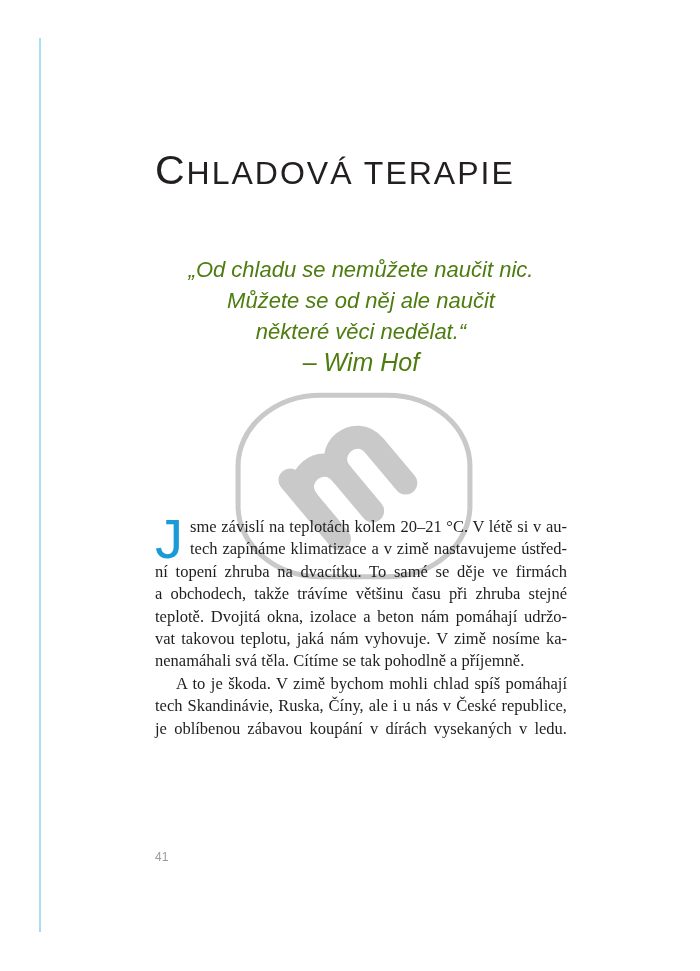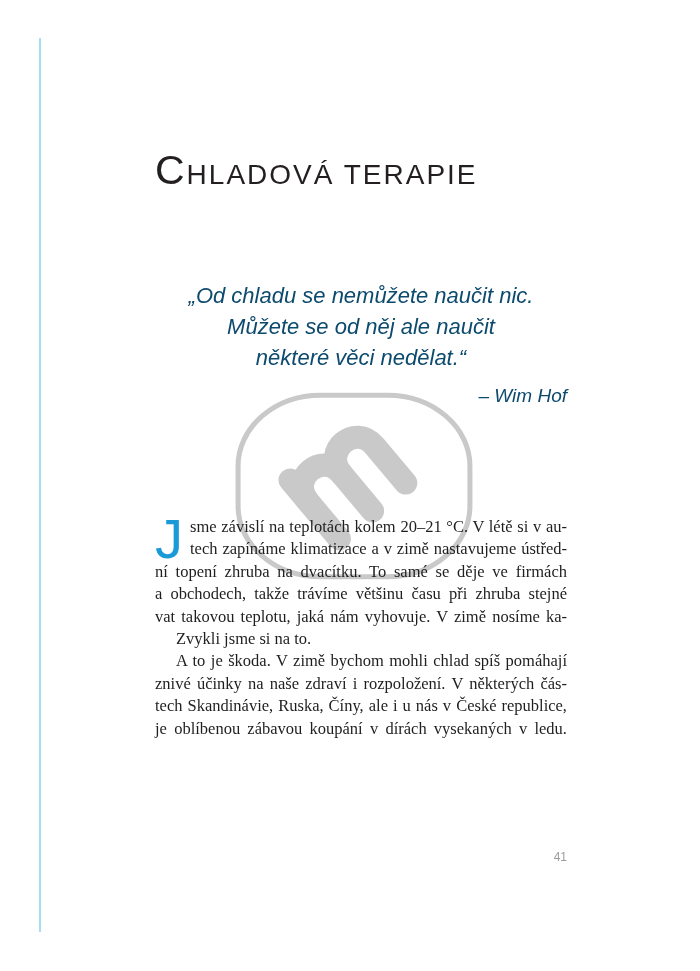--- a/index.html
+++ b/index.html
@@ -22,36 +22,34 @@
   .content-col{position:absolute;left:155px;top:0;width:412px;height:971px;}
 
   .chapter-title{
     position:absolute;top:150px;left:0;width:412px;
     font-family:"Liberation Sans",sans-serif;
     color:var(--title-ink);
     letter-spacing:2px;
     white-space:nowrap;
   }
   .chapter-title .initial{font-size:41px;line-height:1;font-weight:400;}
-  .chapter-title .rest{font-size:28px;line-height:1;font-weight:400;text-transform:uppercase;}
+  .chapter-title .rest{font-size:32px;line-height:1;font-weight:400;text-transform:uppercase;}
 
   .quote-block{
-    position:absolute;top:280px;left:0;width:412px;
+    position:absolute;top:254px;left:0;width:412px;
     text-align:center;
     font-family:"Liberation Sans",sans-serif;
     font-style:italic;
-    color:#0c4a6e;
+    color:#4d7c0f;
     font-size:22px;line-height:31px;
     z-index:2;
   }
   .quote-attribution{
-    margin-top:8px;
-    font-size:19px;
+    font-size:25px;
     line-height:30px;
-    text-align:right;
   }
 
   .watermark{
     position:absolute;left:228px;top:386px;width:252px;height:202px;
     z-index:0;
   }
   .wm-ring{stroke:var(--watermark-gray);fill:none;}
   .wm-heart path{stroke:var(--watermark-gray);fill:none;}
 
   .body-text{
@@ -74,21 +72,21 @@
     position:absolute;left:0;top:-5px;
     font-family:"Liberation Sans",sans-serif;
     font-size:56px;line-height:1;
     color:var(--dropcap-blue);
     font-weight:400;
   }
   .para-indent-first{text-indent:21px;}
 
   .page-number{
     position:absolute;top:850px;left:0;width:412px;
-    text-align:right;
+    text-align:left;
     font-family:"Liberation Sans",sans-serif;
     font-size:12px;
     color:var(--page-number-gray);
   }
 </style>
 </head>
 <body>
 
 <div class="left-rule"></div>
 
@@ -103,28 +101,26 @@
     <div class="quote-attribution">– Wim Hof</div>
   </div>
 
   <div class="body-text">
     <div class="para-dropcap">
       <span class="drop-cap">J</span>
       <div class="bline indented">sme závislí na teplotách kolem 20–21 °C. V létě si v au-</div>
       <div class="bline indented">tech zapínáme klimatizace a v zimě nastavujeme ústřed-</div>
       <div class="bline">ní topení zhruba na dvacítku. To samé se děje ve firmách</div>
       <div class="bline">a obchodech, takže trávíme většinu času při zhruba stejné</div>
+      <div class="bline">teplotě. Dvojitá okna, izolace a beton nám pomáhají udržo-</div>
       <div class="bline">vat takovou teplotu, jaká nám vyhovuje. V zimě nosíme ka-</div>
-    </div>
-    <div class="para">
-      <div class="bline natural para-indent-first">Zvykli jsme si na to.</div>
+      <div class="bline natural">nenamáhali svá těla. Cítíme se tak pohodlně a příjemně.</div>
     </div>
     <div class="para">
       <div class="bline para-indent-first">A to je škoda. V zimě bychom mohli chlad spíš pomáhají</div>
-      <div class="bline">znivé účinky na naše zdraví i rozpoložení. V některých čás-</div>
       <div class="bline">tech Skandinávie, Ruska, Číny, ale i u nás v České republice,</div>
       <div class="bline">je oblíbenou zábavou koupání v dírách vysekaných v ledu.</div>
     </div>
   </div>
 
   <div class="page-number">41</div>
 </div>
 
 <svg class="watermark" viewBox="0 0 250 200" aria-hidden="true">
   <rect class="wm-ring" x="10" y="9" width="230" height="180" rx="82" ry="70" stroke-width="5"></rect>

